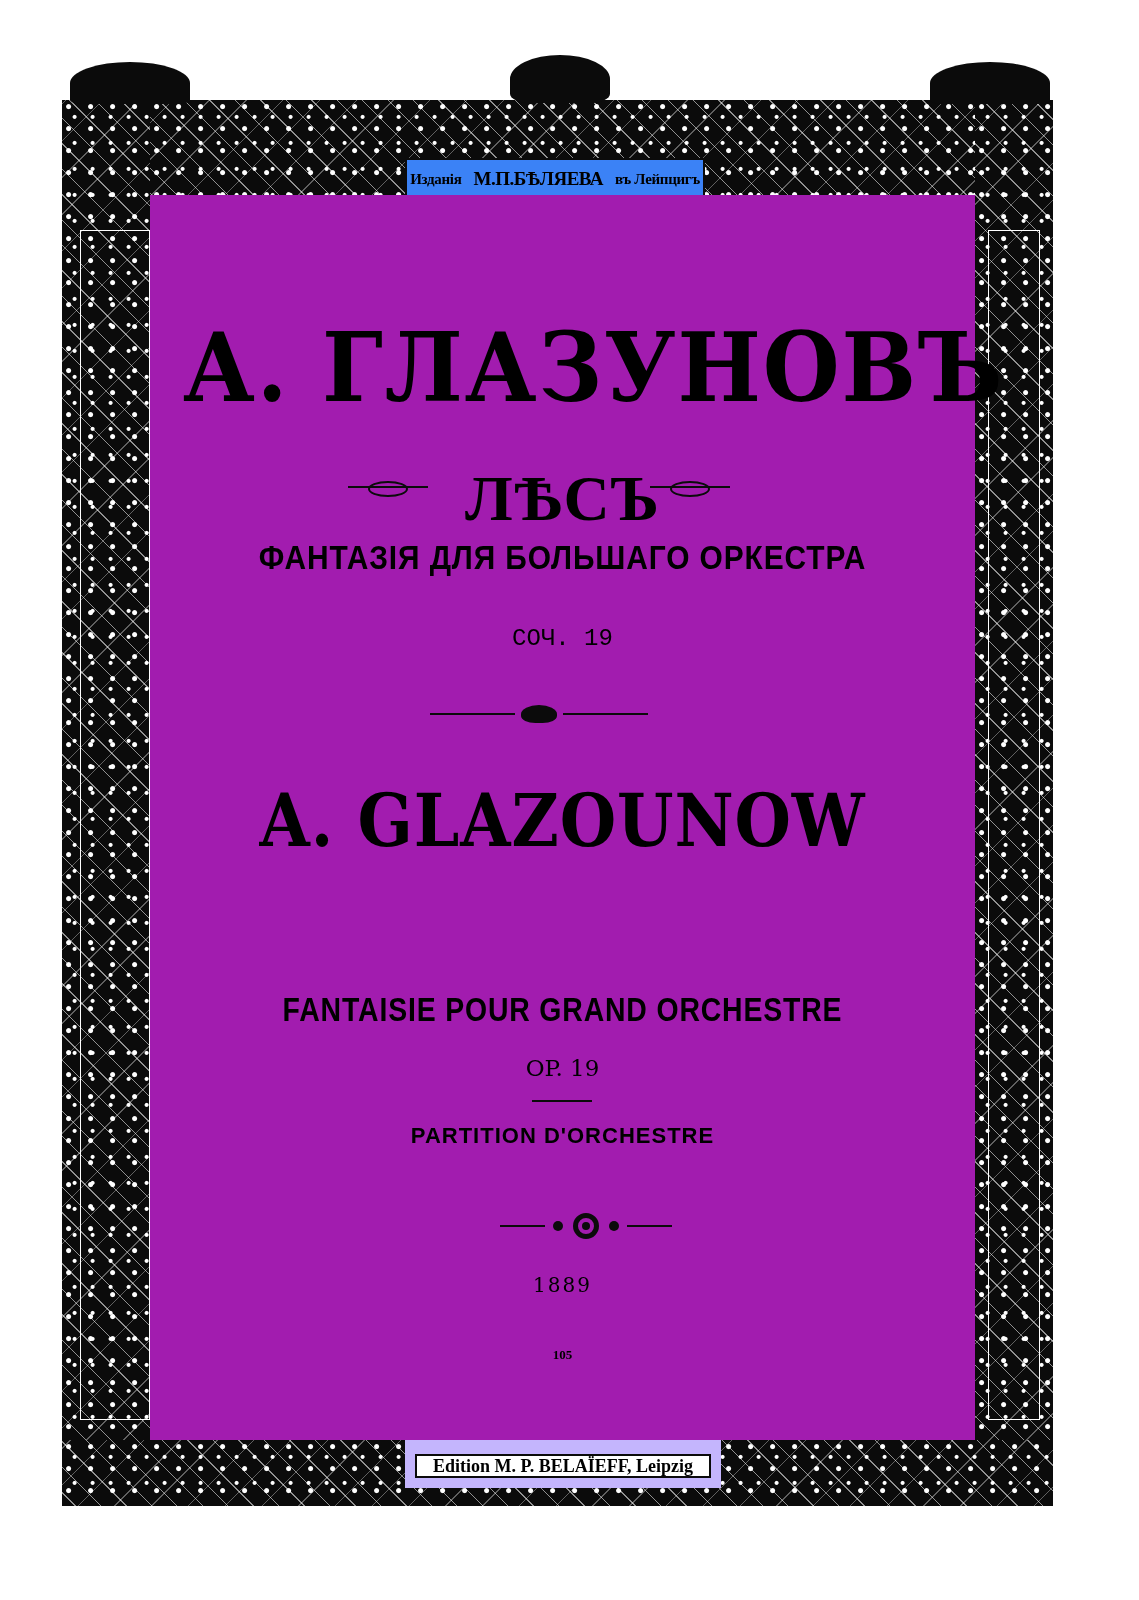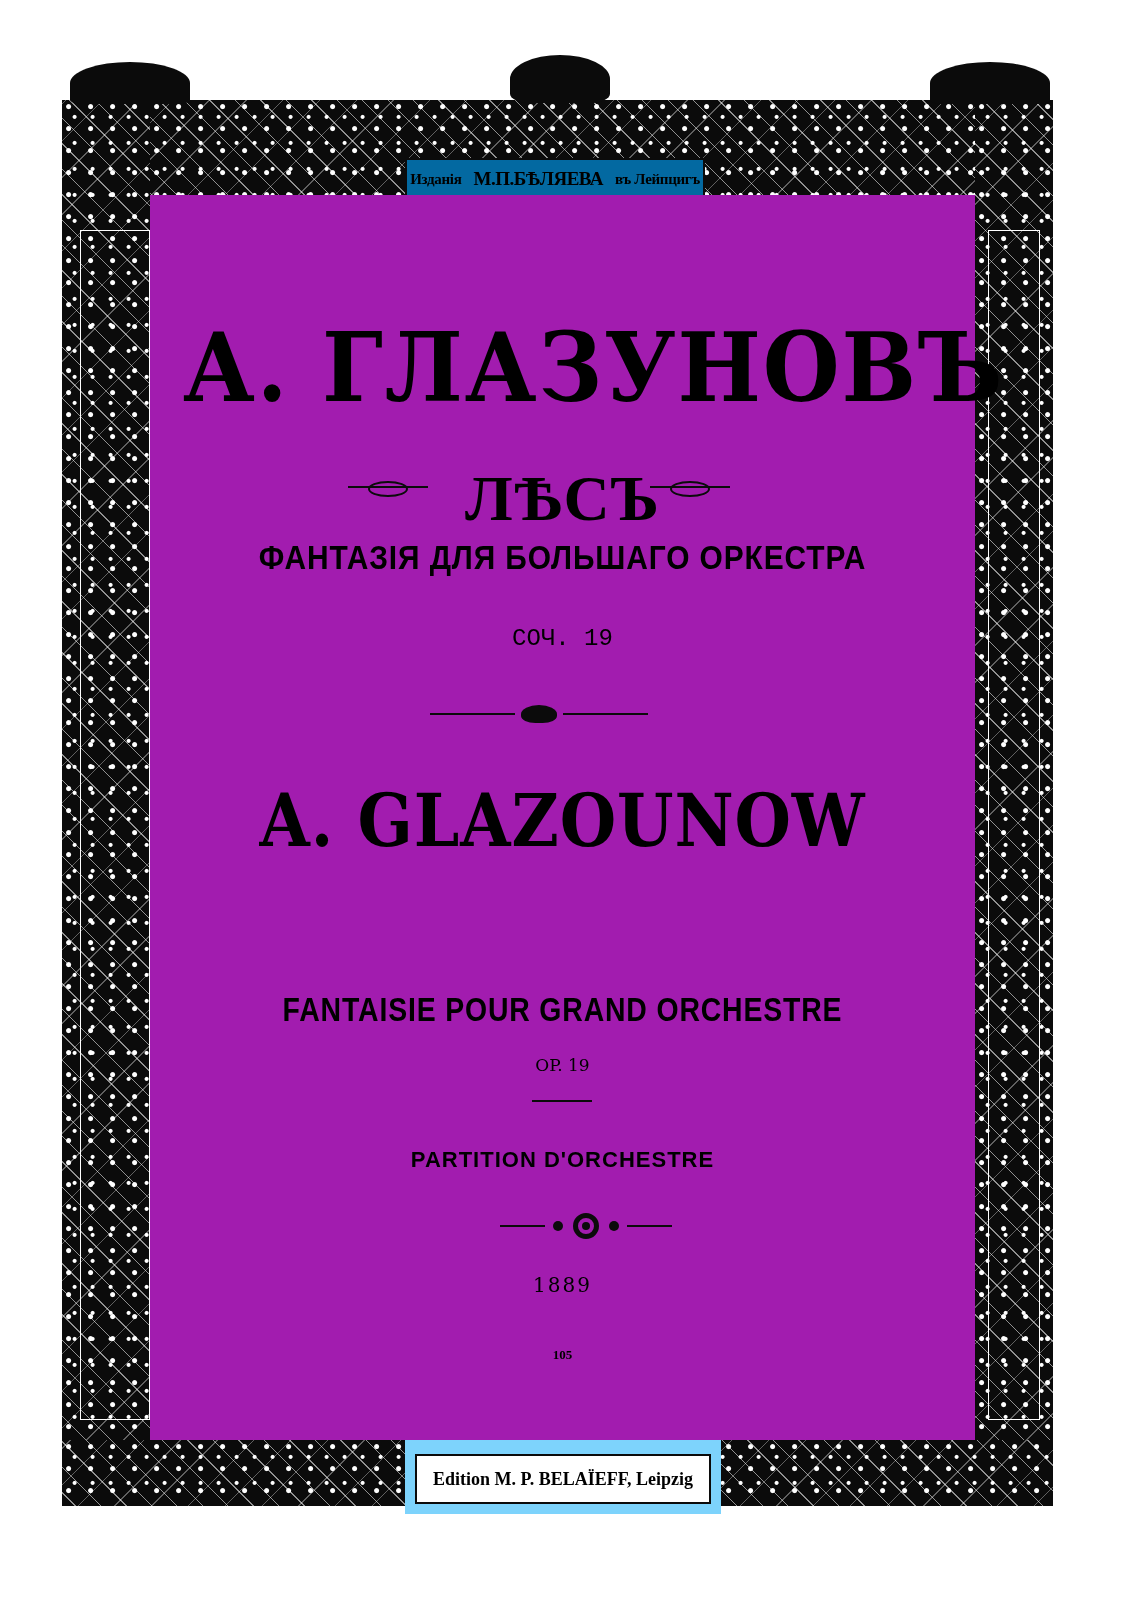--- a/index.html
+++ b/index.html
@@ -28,21 +28,21 @@
     #right-col-inner{ left: 988px; top: 230px; width: 52px; height: 1190px; }
 
     .crest { position:absolute; background:#0b0b0b; border-radius: 50% 50% 10% 10%; }
     #crest-left  { left: 70px; top: 62px; width: 120px; height: 42px; }
     #crest-mid   { left: 510px; top: 55px; width: 100px; height: 48px; border-radius: 50% 50% 20% 20%; }
     #crest-right { left: 930px; top: 62px; width: 120px; height: 42px; }
 
     
     .header-plate {
       position: absolute; left: 405px; top: 158px; width: 300px; height: 42px;
-      background: #0369a1; border: 2px solid #0b0b0b; box-sizing: border-box;
+      background: #3b82f6; border: 2px solid #0b0b0b; box-sizing: border-box;
       display:flex; align-items:center; justify-content:center;
     }
     .header-plate span { font-family: "Liberation Serif", serif; font-weight: bold; font-size: 15px; letter-spacing: -0.3px; }
     .header-plate .big { font-size: 19px; letter-spacing: -0.5px; margin: 0 12px; }
 
     
     .page { position: absolute; left: 150px; top: 195px; width: 825px; height: 1245px; background: #a21caf; }
     .ptext { position: absolute; left: 0; width: 100%; text-align: center; white-space: nowrap; }
 
     #cyr-composer { top: 125px; font-family: "DejaVu Serif", serif; font-weight: bold;
@@ -52,23 +52,23 @@
     #cyr-subtitle { top: 345px; font-family: "Liberation Sans", sans-serif; font-weight: bold;
                     font-size: 34px; line-height: 1; transform: scaleX(0.88); letter-spacing: 1px; }
     #cyr-opus     { top: 432px; font-family: Liberation Mono, monospace; font-size: 24px; line-height: 1; }
 
     #lat-composer { top: 590px; font-family: "DejaVu Serif", serif; font-weight: bold;
                     font-size: 72px; line-height: 1; letter-spacing: 1px; transform: scaleX(0.9); }
     #lat-title    { top: 700px; font-family: "Liberation Sans", sans-serif;
                     font-size: 48px; line-height: 1; letter-spacing: 2px; }
     #lat-subtitle { top: 798px; font-family: "Liberation Sans", sans-serif; font-weight: bold;
                     font-size: 33px; line-height: 1; transform: scaleX(0.86); letter-spacing: 1px; }
-    #lat-opus     { top: 862px; font-family: "DejaVu Serif", serif; font-size: 17px; line-height: 1; }
+    #lat-opus     { top: 862px; font-family: "DejaVu Serif", serif; font-size: 23px; line-height: 1; }
     #lat-score    { top: 930px; font-family: "Liberation Sans", sans-serif; font-weight: bold;
-                    font-size: 22px; line-height: 1; letter-spacing: 1px; margin-top: 24px; }
+                    font-size: 22px; line-height: 1; letter-spacing: 1px; }
     #year         { top: 1078px; font-family: "DejaVu Serif", serif; font-size: 20px; letter-spacing: 2px; }
     #plate-num    { top: 1152px; font-family: "Liberation Serif", serif; font-weight: bold; font-size: 13px; }
 
     .vignette { position:absolute; display:flex; align-items:center; gap:6px; }
     .v-line { height: 2px; background:#0b0b0b; }
     .v-scroll { width: 80px; height: 18px; position: relative; }
     .v-scroll::before { content:""; position:absolute; left:0; right:0; top:8px; height:2px; background:#0b0b0b; }
     .v-scroll::after  { content:""; position:absolute; left:20px; right:20px; top:3px; height:12px;
                         border:2px solid #0b0b0b; border-radius: 50%; }
     #vignette-left  { left: 198px; top: 283px; }
@@ -81,22 +81,22 @@
 
     #divider-3 { left: 350px; top: 1018px; }
     .swirl { width: 70px; height: 26px; position: relative; }
     .swirl .c { position:absolute; left:22px; top:0; width:26px; height:26px; border-radius:50%; border: 5px solid #0b0b0b; box-sizing:border-box; }
     .swirl .c::after { content:""; position:absolute; left:4px; top:4px; width:8px; height:8px; border-radius:50%; background:#0b0b0b; }
     .swirl .d1, .swirl .d2 { position:absolute; top:8px; width:10px; height:10px; border-radius:50%; background:#0b0b0b; }
     .swirl .d1 { left: 2px; } .swirl .d2 { right: 2px; }
 
     
     .pub-plate {
-      position:absolute; left: 405px; top: 1440px; width: 316px; height: 74px;
-      background:#7dd3fc; box-sizing:border-box; padding: 14px 10px 10px 10px;
+      position:absolute; left: 405px; top: 1440px; width: 316px; height: 48px;
+      background:#c4b5fd; box-sizing:border-box; padding: 14px 10px 10px 10px;
     }
     .pub-plate .inner {
       background:#fff; border: 2px solid #0b0b0b; height: 100%; box-sizing:border-box;
       display:flex; align-items:center; justify-content:center;
       font-family: "Liberation Serif", serif; font-weight: bold; font-size: 18px; white-space: nowrap;
     }
   </style>
 </head>
 <body>
 

